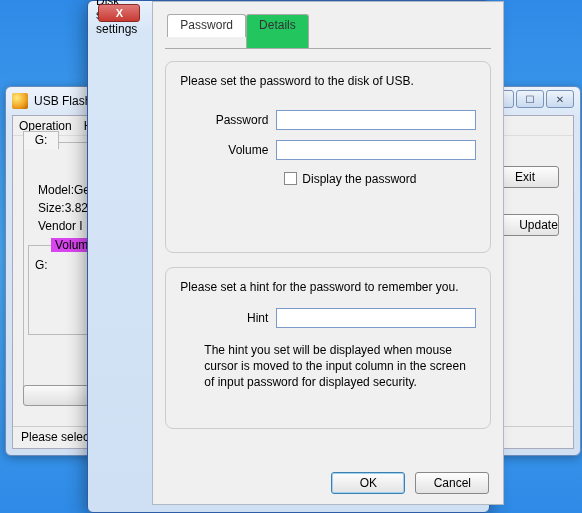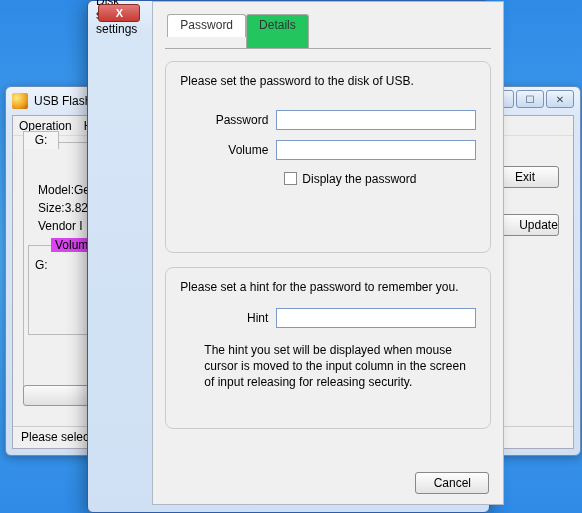--- a/index.html
+++ b/index.html
@@ -367,23 +367,24 @@
       </div>
 
       <div class="group group-2">
         <div>Please set a hint for the password to remember you.</div>
 
         <div class="form-row" style="margin-top:14px;">
           <div class="form-label">Hint</div>
           <input class="text-input" type="text" style="">
         </div>
 
-        <div class="hint-note">The hint you set will be displayed when mouse cursor is moved to the input column in the screen of input releasing for releasing security.</div>
+        <div class="hint-note">The hint you set will be displayed when mouse cursor is moved to the input column in the screen of input password for displayed security.</div>
       </div>
 
     </div>
 
     <div class="dlg-buttons">
+      <div class="btn primary">OK</div>
       <div class="btn">Cancel</div>
     </div>
 
   </div>
 </div>
 
 </body></html>

